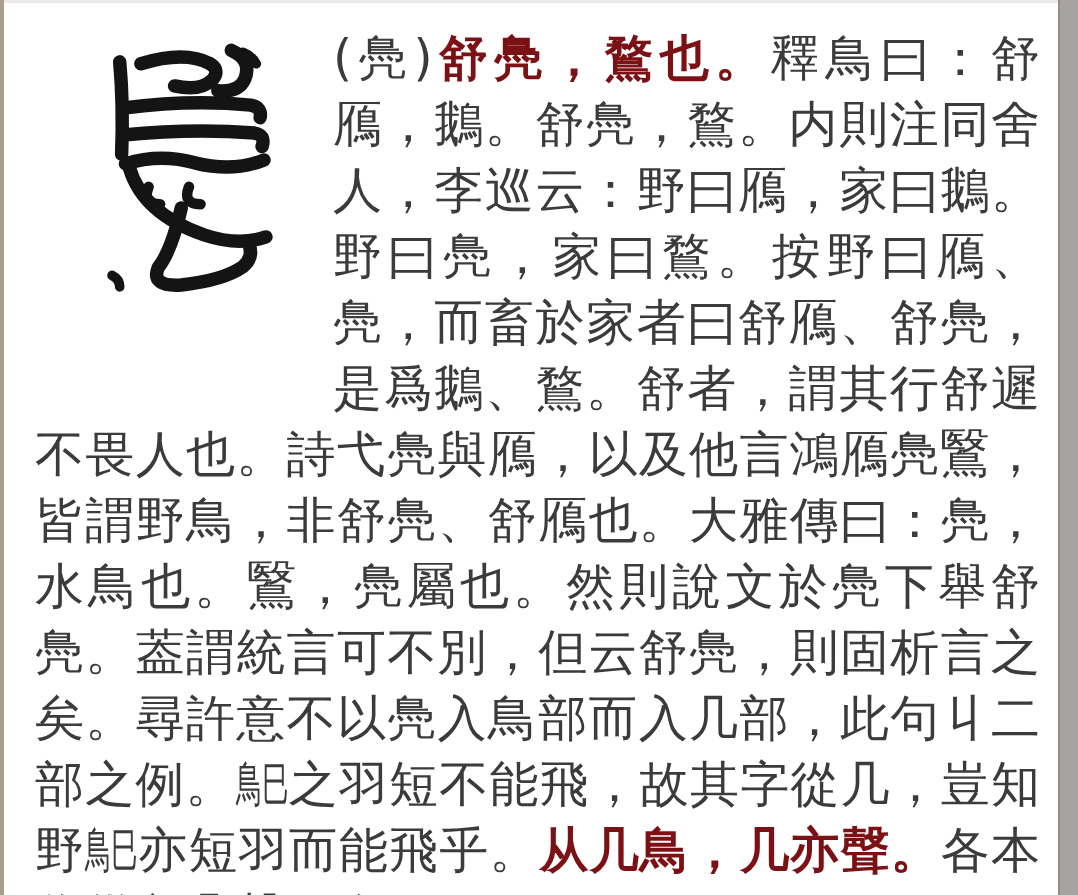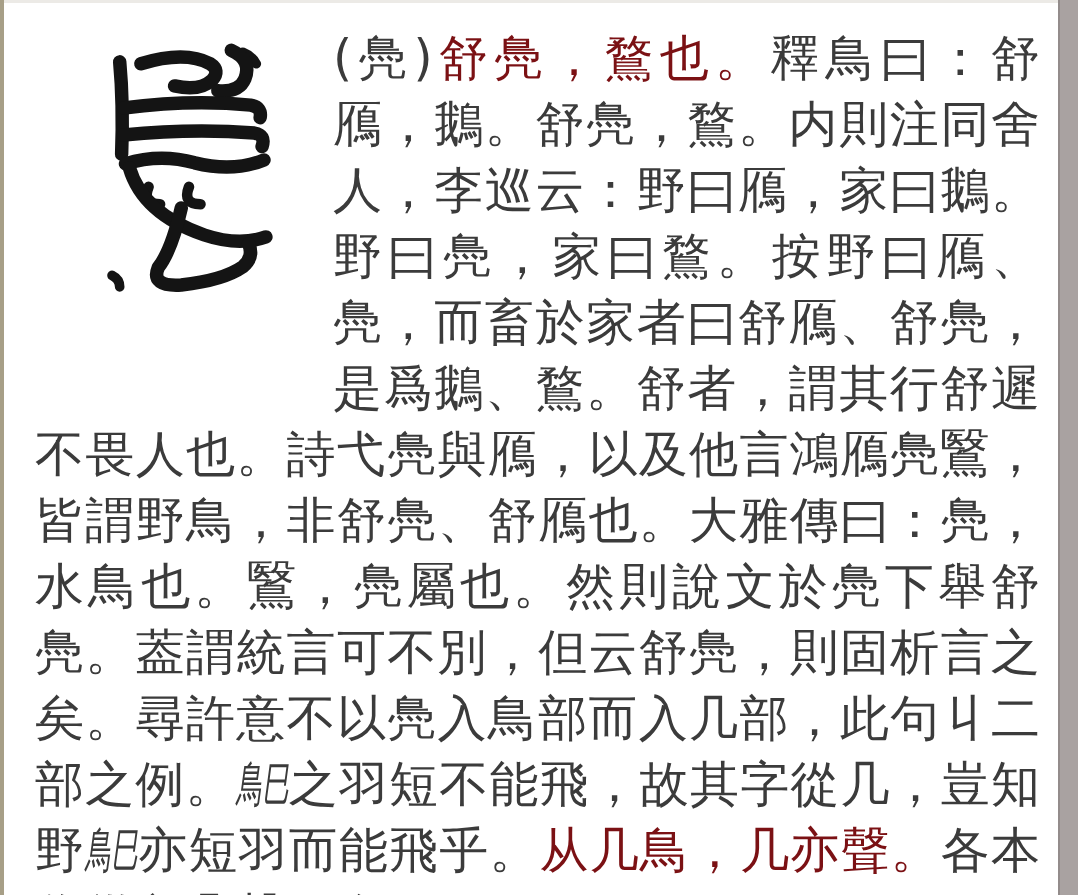--- a/index.html
+++ b/index.html
@@ -14,22 +14,22 @@
   .left-edge{position:absolute;left:0;top:0;width:4px;height:100%;background:var(--left-edge);}
   .scrollbar{position:absolute;right:0;top:0;width:20px;height:100%;background:var(--band);border-left:2px solid var(--band-edge);}
   .content{
     position:absolute;left:4px;top:0;width:1052px;height:895px;
     padding:26px 15px 0 31px;
     font-size:49px;line-height:66px;letter-spacing:1px;
     color:var(--text);text-align:justify;text-justify:inter-character;
   }
   .seal-box{float:left;width:298px;height:332px;}
   .seal-box svg{display:block;margin:12px 0 0 52px;}
-  .hw{color:var(--accent);font-weight:normal;}
-  .variant{display:inline-block;width:1.08em;font-family:"DejaVu Serif","Liberation Serif",serif;font-weight:400;font-style:italic;}
+  .hw{color:var(--accent);font-weight:bold;}
+  .variant{display:inline-block;width:1.08em;font-family:"DejaVu Serif","Liberation Serif",serif;font-weight:400;}
   .vinner{display:inline-block;white-space:nowrap;letter-spacing:0;
     transform:scaleX(0.54);transform-origin:0 58%;}
 </style>
 </head>
 <body>
 
 <div class="page">
   <div class="top-edge"></div>
   <div class="left-edge"></div>
 

